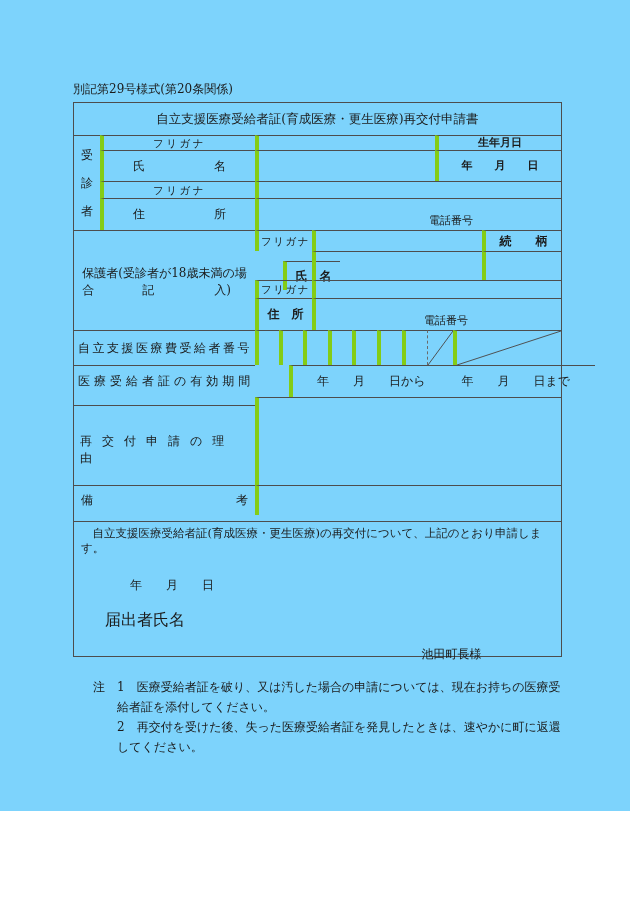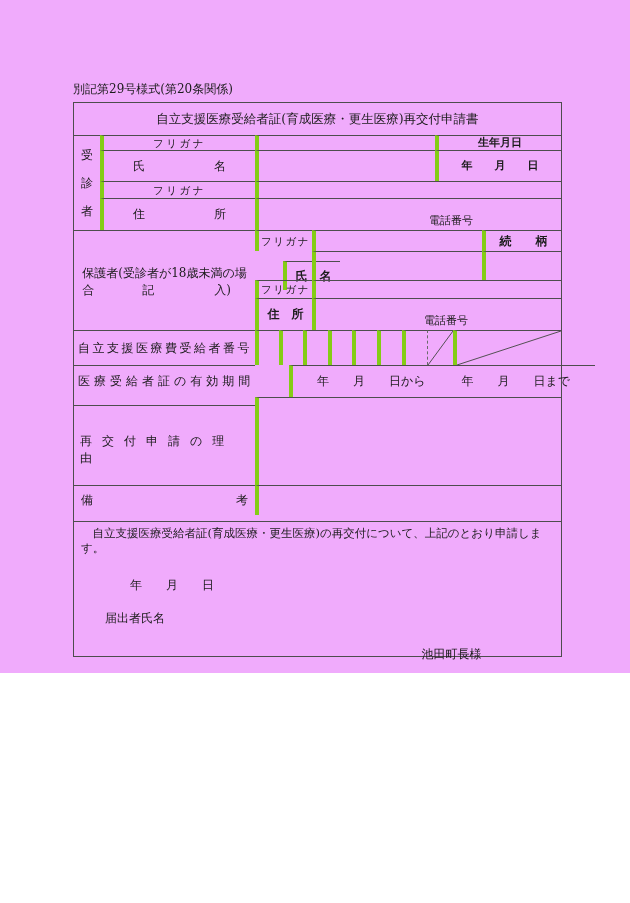--- a/index.html
+++ b/index.html
@@ -1,17 +1,17 @@
 <!DOCTYPE html>
 <html><head>
 <meta charset="utf-8">
 <style>
   * { box-sizing: border-box; margin: 0; padding: 0; }
   body { background: #ffffff; font-family: "DejaVu Serif", "Liberation Serif", serif; color: #1b1b1b; }
-  .page { position: relative; width: 630px; height: 673px; background: #f0abfc; overflow: hidden; }
+  .page { position: relative; width: 630px; height: 811px; background: #7dd3fc; overflow: hidden; }
 
   .form-number { position: absolute; left: 73px; top: 81px; font-size: 12px; }
 
   .tbl { position: absolute; left: 73px; top: 102px; width: 489px; height: 555px; border: 1px solid #4d4d4d; }
   .cell { position: absolute; font-size: 12px; overflow: hidden; }
   .bl { border-left: 4px solid #84cc16; }
   .bt { border-top: 1px solid #4d4d4d; }
   .bl-dash { border-left: 1px dashed #6a6a6a; }
 
   .c-center { text-align: center; font-weight: bold; }
@@ -27,21 +27,21 @@
   .ls-num { letter-spacing: 2.5px; padding-left: 4px; line-height: 34px; }
   .ls-valid { letter-spacing: 4px; padding-left: 4px; line-height: 31px; }
   .ls-reason { letter-spacing: 10px; padding-left: 6px; margin-top: 8px; }
   .phone { position: absolute; font-size: 11px; bottom: 2px; }
   .small-11 { font-size: 11px; }
   .g-section-lbl { padding: 0 3px; line-height: 17px; font-size: 12px; }
   .slash-svg { position: absolute; left: 0; top: 0; width: 100%; height: 100%; }
 
   .stmt { padding: 4px 7px 0 7px; font-size: 11.5px; line-height: 15px; }
   .decl-date { position: absolute; left: 56px; top: 55px; font-size: 12px; }
-  .decl-applicant { position: absolute; left: 31px; top: 88px; font-size: 12px; }
+  .decl-applicant { position: absolute; left: 31px; top: 88px; font-size: 16px; }
   .decl-addr-row { position: absolute; left: 286px; right: 18px; top: 124px; display: flex; justify-content: center; font-size: 12px; }
 
   .notes { position: absolute; left: 93px; top: 677px; width: 475px; font-size: 12px; line-height: 20px; white-space: pre-line; }
 </style>
 </head>
 <body>
 
 <div class="page">
 
   <div class="form-number">別記第29号様式(第20条関係)</div>
@@ -123,14 +123,18 @@
       <div class="decl-date">年　　月　　日</div>
       <div class="decl-applicant">届出者氏名</div>
       <div class="decl-addr-row">
         <span>池田町長</span>
         <span>様</span>
       </div>
     </div>
 
   </div>
 
+  <div class="notes">注　1　医療受給者証を破り、又は汚した場合の申請については、現在お持ちの医療受
+　　給者証を添付してください。
+　　2　再交付を受けた後、失った医療受給者証を発見したときは、速やかに町に返還
+　　してください。</div>
 
 </div>
 
 </body></html>

